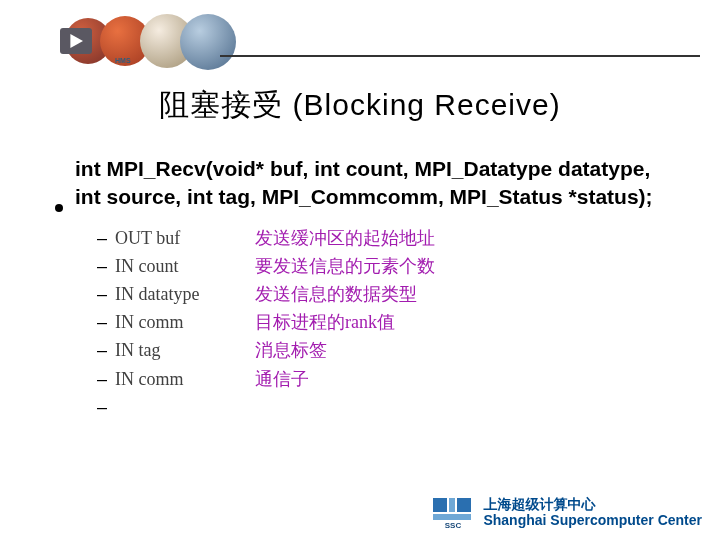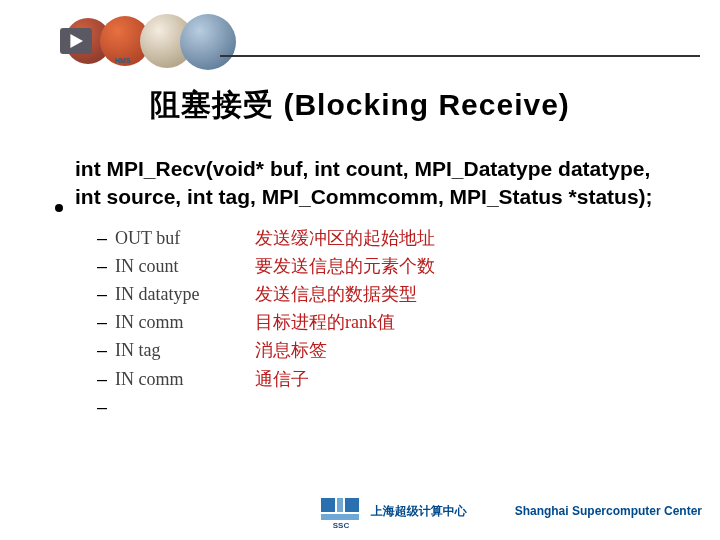--- a/index.html
+++ b/index.html
@@ -12,37 +12,37 @@
   .p1 { left: 45px; top: 10px; width: 46px; height: 46px; background: radial-gradient(circle at 35% 30%, #d06040, #7a3028); }
   .p2 { left: 80px; top: 8px; width: 50px; height: 50px; background: radial-gradient(circle at 35% 30%, #e87040, #a03820); }
   .p3 { left: 120px; top: 6px; width: 54px; height: 54px; background: radial-gradient(circle at 35% 30%, #f5ece0, #a09070); }
   .p4 { left: 160px; top: 6px; width: 56px; height: 56px; background: radial-gradient(circle at 35% 30%, #b8cde0, #4a6888); }
   .playbox { position: absolute; left: 40px; top: 20px; width: 32px; height: 26px; background: #5a5862; border-radius: 3px; display: flex; align-items: center; justify-content: center; }
   .playbox svg { width: 14px; height: 14px; }
   .tinylogo { position: absolute; left: 95px; top: 49px; font-size: 7px; color: #2f5c7e; font-weight: bold; }
 
   .hr { position: absolute; left: 220px; top: 55px; width: 480px; height: 2px; background: #333; }
 
-  .title { position: absolute; top: 85px; left: 0; width: 720px; text-align: center; font-size: 30px; font-weight: bold; color: #000; font-family: SimHei, sans-serif; letter-spacing: 1px; }
+  .title { position: absolute; top: 85px; left: 0; width: 720px; text-align: center; font-size: 30px; font-weight: normal; color: #000; font-family: SimHei, sans-serif; letter-spacing: 1px; }
 
   .body { position: absolute; top: 155px; left: 55px; width: 620px; }
   .bullet { display: flex; align-items: flex-end; margin-bottom: 14px; }
   .bullet .dot { width: 8px; height: 8px; background: #000; border-radius: 50%; margin-top: 10px; margin-right: 12px; flex: none; }
   .sig { font-size: 21px; font-weight: bold; color: #000; line-height: 1.35; font-family: Arial, sans-serif; }
 
   .params { margin-top: 6px; margin-left: 42px; }
   .prow { display: flex; align-items: baseline; margin-bottom: 3px; font-size: 18px; line-height: 1.4; }
   .dash { width: 18px; color: #000; font-family: Arial, sans-serif; }
   .pname { width: 140px; font-family: Liberation Serif, serif; color: #404040; }
-  .pdesc { color: #b91c1c; font-family: SimSun, serif; }
+  .pdesc { color: #a21caf; font-family: SimSun, serif; }
 
   .footer { position: absolute; right: 18px; bottom: 10px; display: flex; align-items: center; gap: 8px; }
   .flogo { width: 44px; height: 36px; }
   .flogo svg { width: 44px; height: 36px; }
-  .ftxt { display: flex; font-size: 12px; line-height: 1.15; color: #004a8c; font-weight: bold; gap: 48px; }
+  .ftxt { display: flex; flex-direction: column; font-size: 14px; line-height: 1.15; color: #004a8c; font-weight: bold; }
 </style>
 </head>
 <body>
 
 <div class="slide">
 
   <div class="topstrip">
     <div class="planet p1"></div>
     <div class="planet p2"></div>
     <div class="planet p3"></div>

